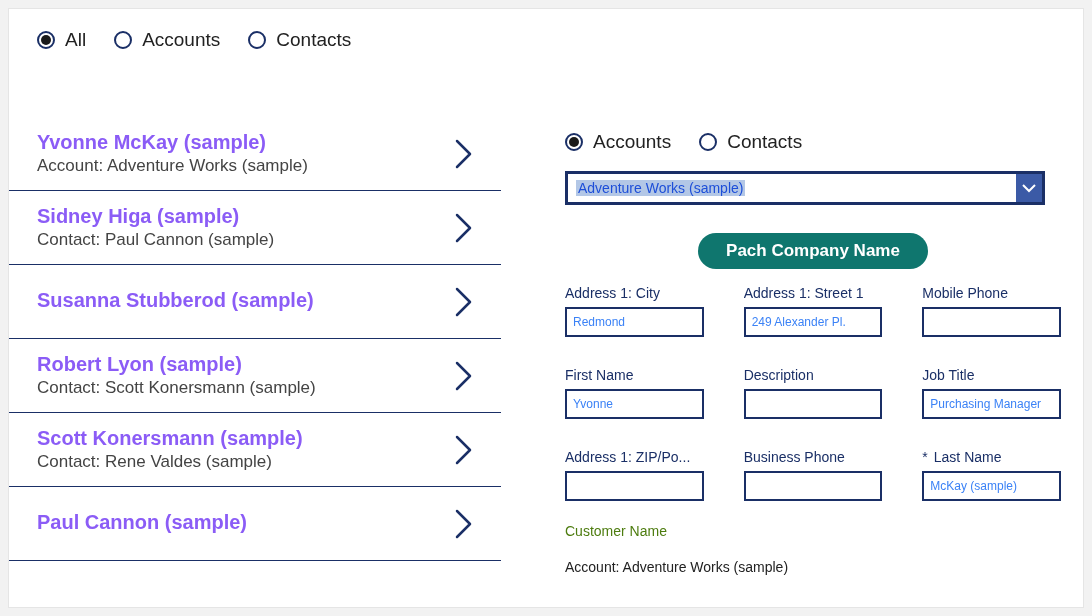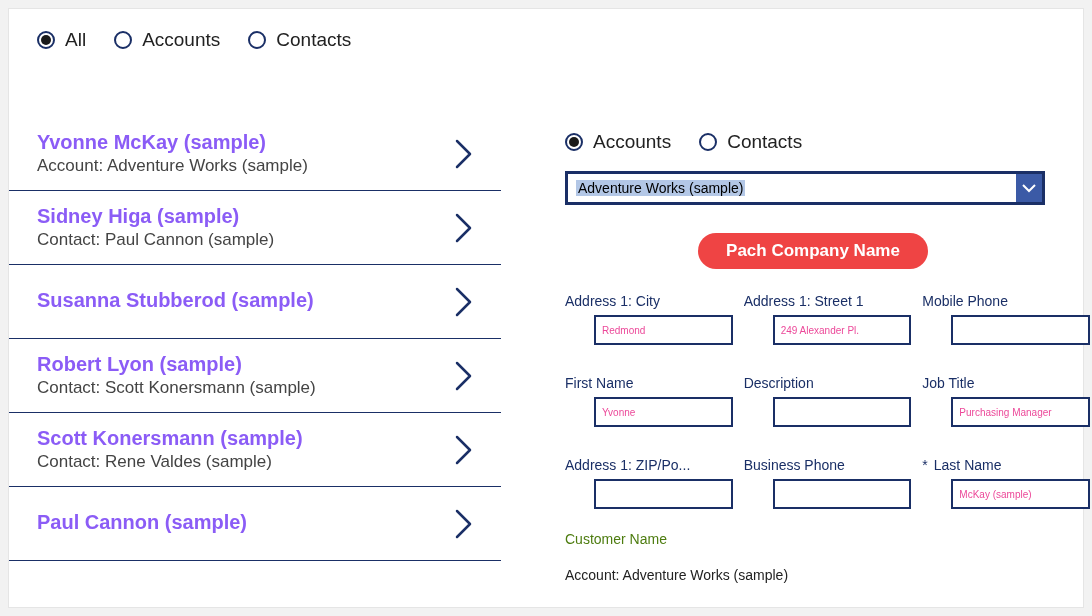--- a/index.html
+++ b/index.html
@@ -136,51 +136,51 @@
       border: 3px solid #1a2f66;
       background: #fff;
       height: 34px;
       width: 480px;
       margin-bottom: 28px;
     }
     .dropdown-text {
       flex: 1;
       padding: 3px 8px;
       font-size: 14px;
-      color: #000000;
+      color: #1d4ed8;
       display: flex;
       align-items: center;
     }
     .dropdown-text span {
       background: #b3c7e6;
       padding: 0 2px;
     }
     .dropdown-arrow {
       width: 26px;
       background: #3b5aa6;
       display: flex;
       align-items: center;
       justify-content: center;
     }
     .dropdown-arrow svg {
       width: 14px;
       height: 10px;
     }
     
     .primary-btn {
-      background: #ef4444;
+      background: #0f766e;
       color: #fff;
       font-weight: 700;
       font-size: 17px;
       border: none;
       border-radius: 18px;
       padding: 8px 28px;
       cursor: pointer;
       display: block;
-      margin: 0 auto 24px auto;
+      margin: 0 auto 16px auto;
     }
     
     .fields-grid {
       display: grid;
       grid-template-columns: repeat(3, 1fr);
       gap: 30px 40px;
     }
     .field {
       display: flex;
       flex-direction: column;
@@ -199,26 +199,25 @@
       color: #1a2f66;
       font-size: 14px;
       white-space: nowrap;
       overflow: hidden;
       text-overflow: ellipsis;
     }
     .field-input {
       border: 2px solid #1a2f66;
       height: 30px;
       padding: 3px 6px;
-      font-size: 10px;
-      color: #ec4899;
+      font-size: 12px;
+      color: #3b82f6;
       font-family: inherit;
       width: 100%;
       background: #fff;
-      margin-left: 29px;
     }
     
     .customer-block {
       margin-top: 22px;
     }
     .customer-label {
       color: #4d7c0f;
       font-size: 14px;
       margin-bottom: 20px;
     }

